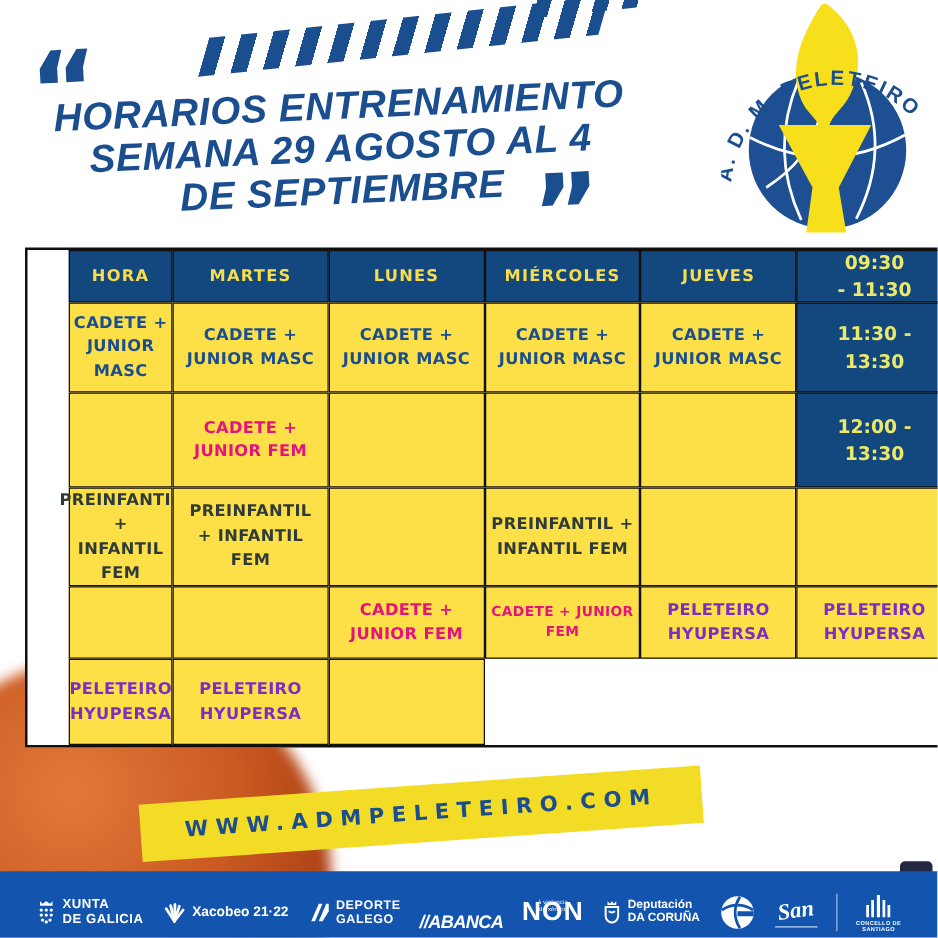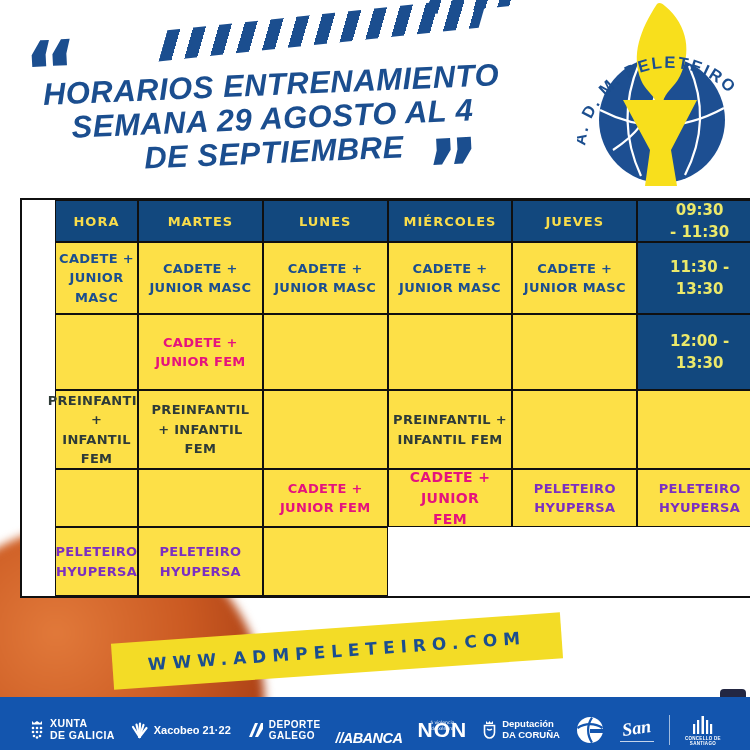--- a/index.html
+++ b/index.html
@@ -36,21 +36,21 @@
     justify-content:center;text-align:center;white-space:pre-line;background:#fde047;}
   #schedule .th{background:var(--navy,#12487e);color:var(--yellowHeader,#f8dc4b);
     font-weight:bold;font-size:13px;letter-spacing:1px;}
   #schedule .time{background:var(--navy,#12487e);color:var(--yellowTime,#ece96a);
     font-weight:bold;font-size:15px;line-height:1.5;}
   #schedule .cell{font-weight:bold;font-size:13px;line-height:1.5;letter-spacing:0.3px;}
   #schedule .masc{color:var(--blue,#1d4f9c);}
   #schedule .fem{color:var(--pink,#e5137d);}
   #schedule .infantil{color:var(--dark,#2e3b38);}
   #schedule .hyupersa{color:var(--purple,#7b2fc1);}
-  #schedule .small{font-size:14px;}
+  #schedule .small{font-size:11px;}
 
   
   #basketball{left:-95px;top:525px;width:360px;height:360px;border-radius:50%;z-index:1;
     background:radial-gradient(circle at 42% 30%,#e1793a 0%,#cb5a22 40%,#a33a12 75%,#7c2a0d 100%);
     filter:blur(5px);}
 
   
   #banner{left:112px;top:628px;width:450px;height:46px;z-index:4;transform:rotate(-4deg);
     background:var(--bannerYellow,#f3dc26);display:flex;align-items:center;justify-content:center;}
   #banner span{color:var(--blue,#17498c);font-weight:bold;font-size:17px;letter-spacing:6px;

